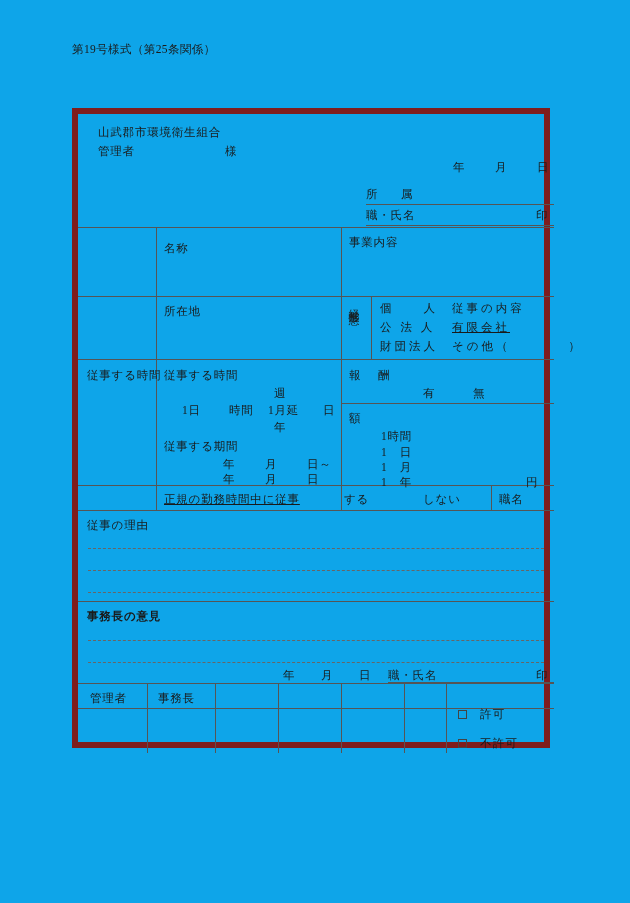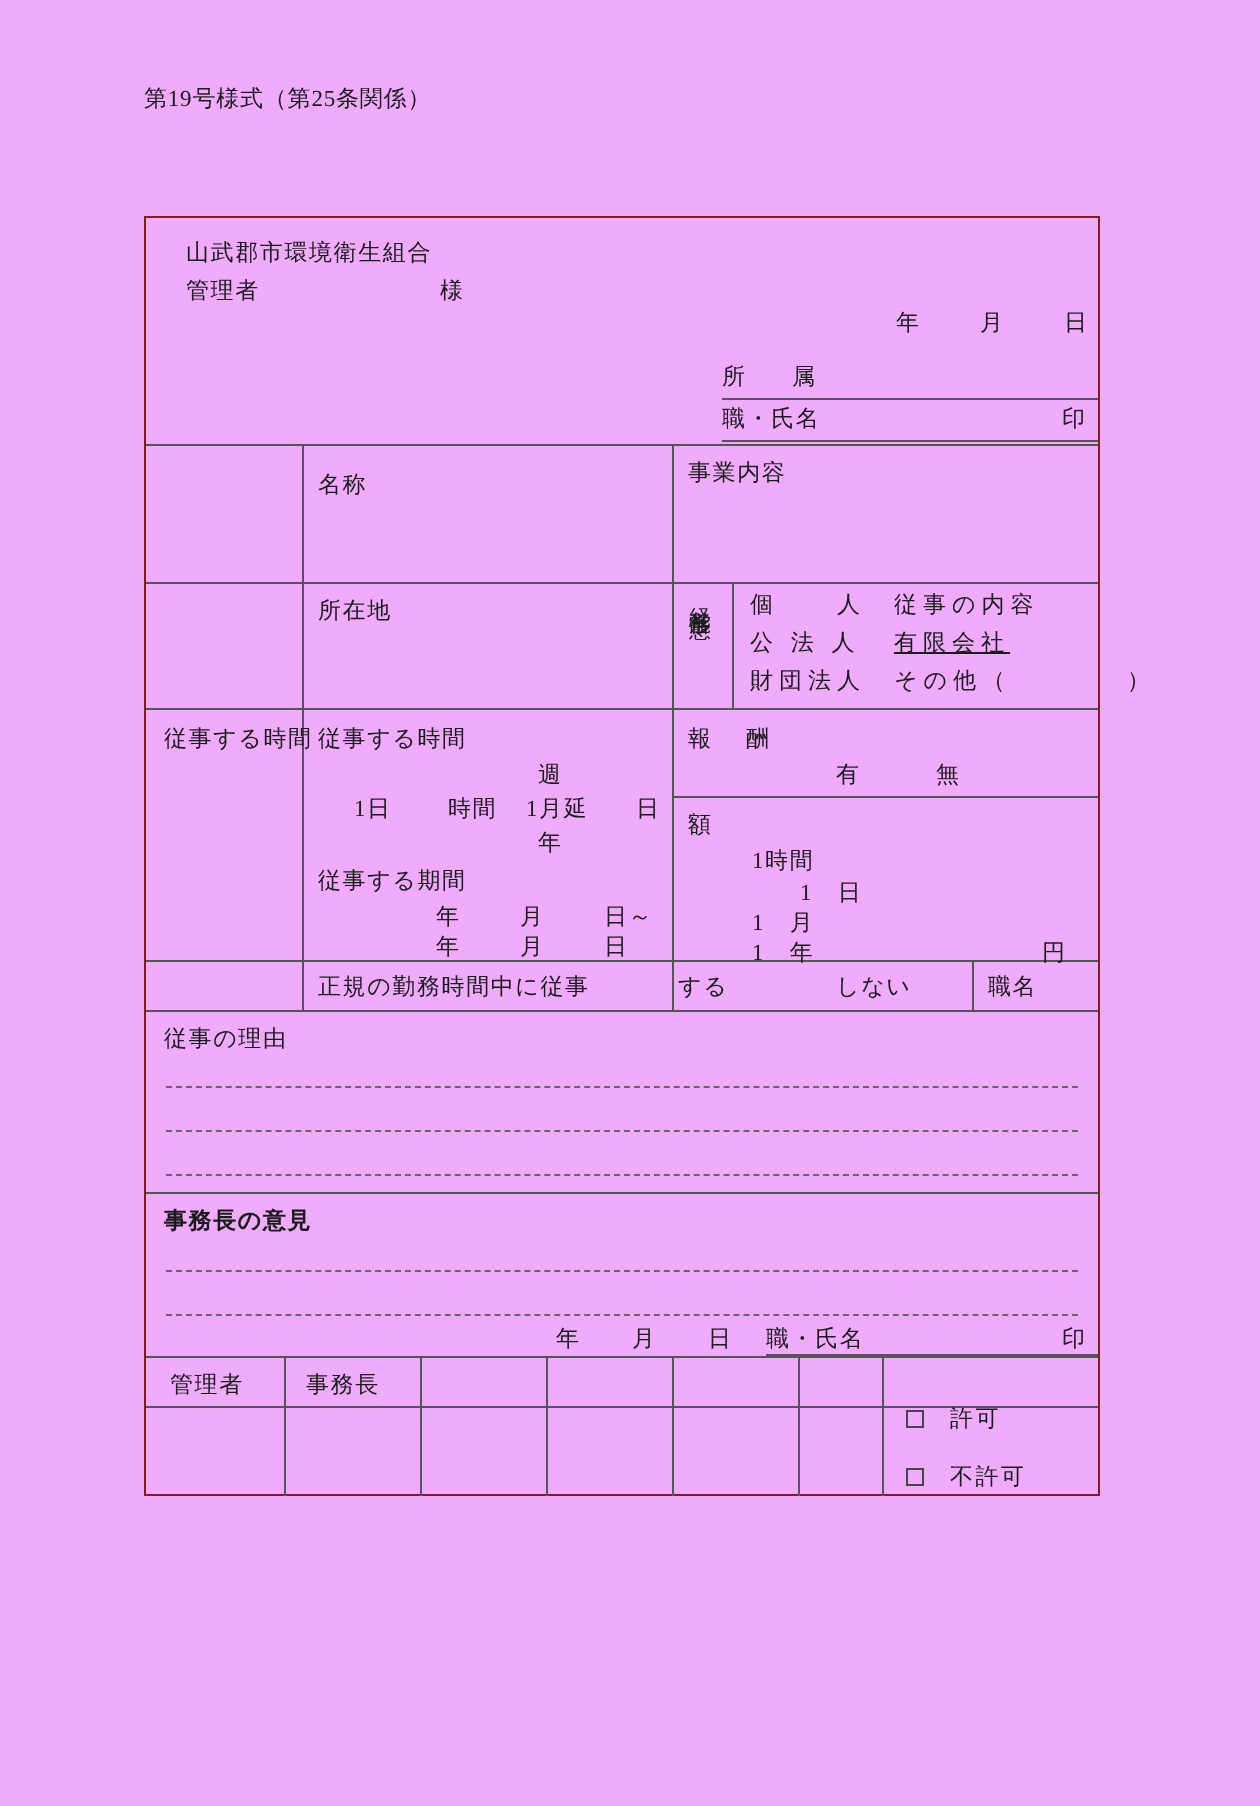--- a/index.html
+++ b/index.html
@@ -8,21 +8,21 @@
     background: #ffffff;
   }
   body {
     font-family: "Liberation Serif", "DejaVu Serif", serif;
     color: #1a1a1a;
   }
   #page {
     position: relative;
     width: 630px;
     height: 903px;
-    background: #f0abfc;
+    background: #0ea5e9;
     overflow: hidden;
   }
 
   
   #form-number {
     position: absolute;
     left: 72px;
     top: 42px;
     font-size: 11.5px;
     letter-spacing: 0.4px;
@@ -39,21 +39,21 @@
     white-space: nowrap;
   }
 
   
   #frame {
     position: absolute;
     left: 72px;
     top: 108px;
     width: 478px;
     height: 640px;
-    border: 1px solid #7f1d1d;
+    border: 6px solid #7f1d1d;
     box-sizing: border-box;
   }
 
   .hline {
     position: absolute;
     left: 0;
     height: 0;
     border-top: 1px solid #555;
   }
   .vline {
@@ -190,26 +190,26 @@
     <div class="cell-text" style="left:145px; top:357px;">年</div>
     <div class="cell-text" style="left:187px; top:357px;">月</div>
     <div class="cell-text" style="left:229px; top:357px;">日</div>
 
     <div class="cell-text sp1" style="left:271px; top:253px;">報　酬</div>
     <div class="cell-text" style="left:345px; top:271px;">有</div>
     <div class="cell-text" style="left:395px; top:271px;">無</div>
 
     <div class="cell-text" style="left:271px; top:296px;">額</div>
     <div class="cell-text" style="left:303px; top:314px;">1時間</div>
-    <div class="cell-text" style="left:303px; top:330px;margin-left:24px;">1　日</div>
+    <div class="cell-text" style="left:303px; top:330px;">1　日</div>
     <div class="cell-text" style="left:303px; top:345px;">1　月</div>
     <div class="cell-text" style="left:303px; top:360px;">1　年</div>
     <div class="cell-text" style="left:448px; top:360px;">円</div>
 
-    <div class="cell-text" style="left:86px; top:377px;">正規の勤務時間中に従事</div>
+    <div class="cell-text" style="left:86px; top:377px;text-decoration:underline;">正規の勤務時間中に従事</div>
     <div class="cell-text" style="left:266px; top:377px;">する</div>
     <div class="cell-text" style="left:345px; top:377px;">しない</div>
     <div class="cell-text" style="left:421px; top:377px;">職名</div>
 
     <div class="cell-text" style="left:9px; top:403px;">従事の理由</div>
     <div class="dashline" style="left:10px; top:434px; width:456px;"></div>
     <div class="dashline" style="left:10px; top:456px; width:456px;"></div>
     <div class="dashline" style="left:10px; top:478px; width:456px;"></div>
 
     <div class="cell-text" style="left:9px; top:494px;font-weight:bold;">事務長の意見</div>

